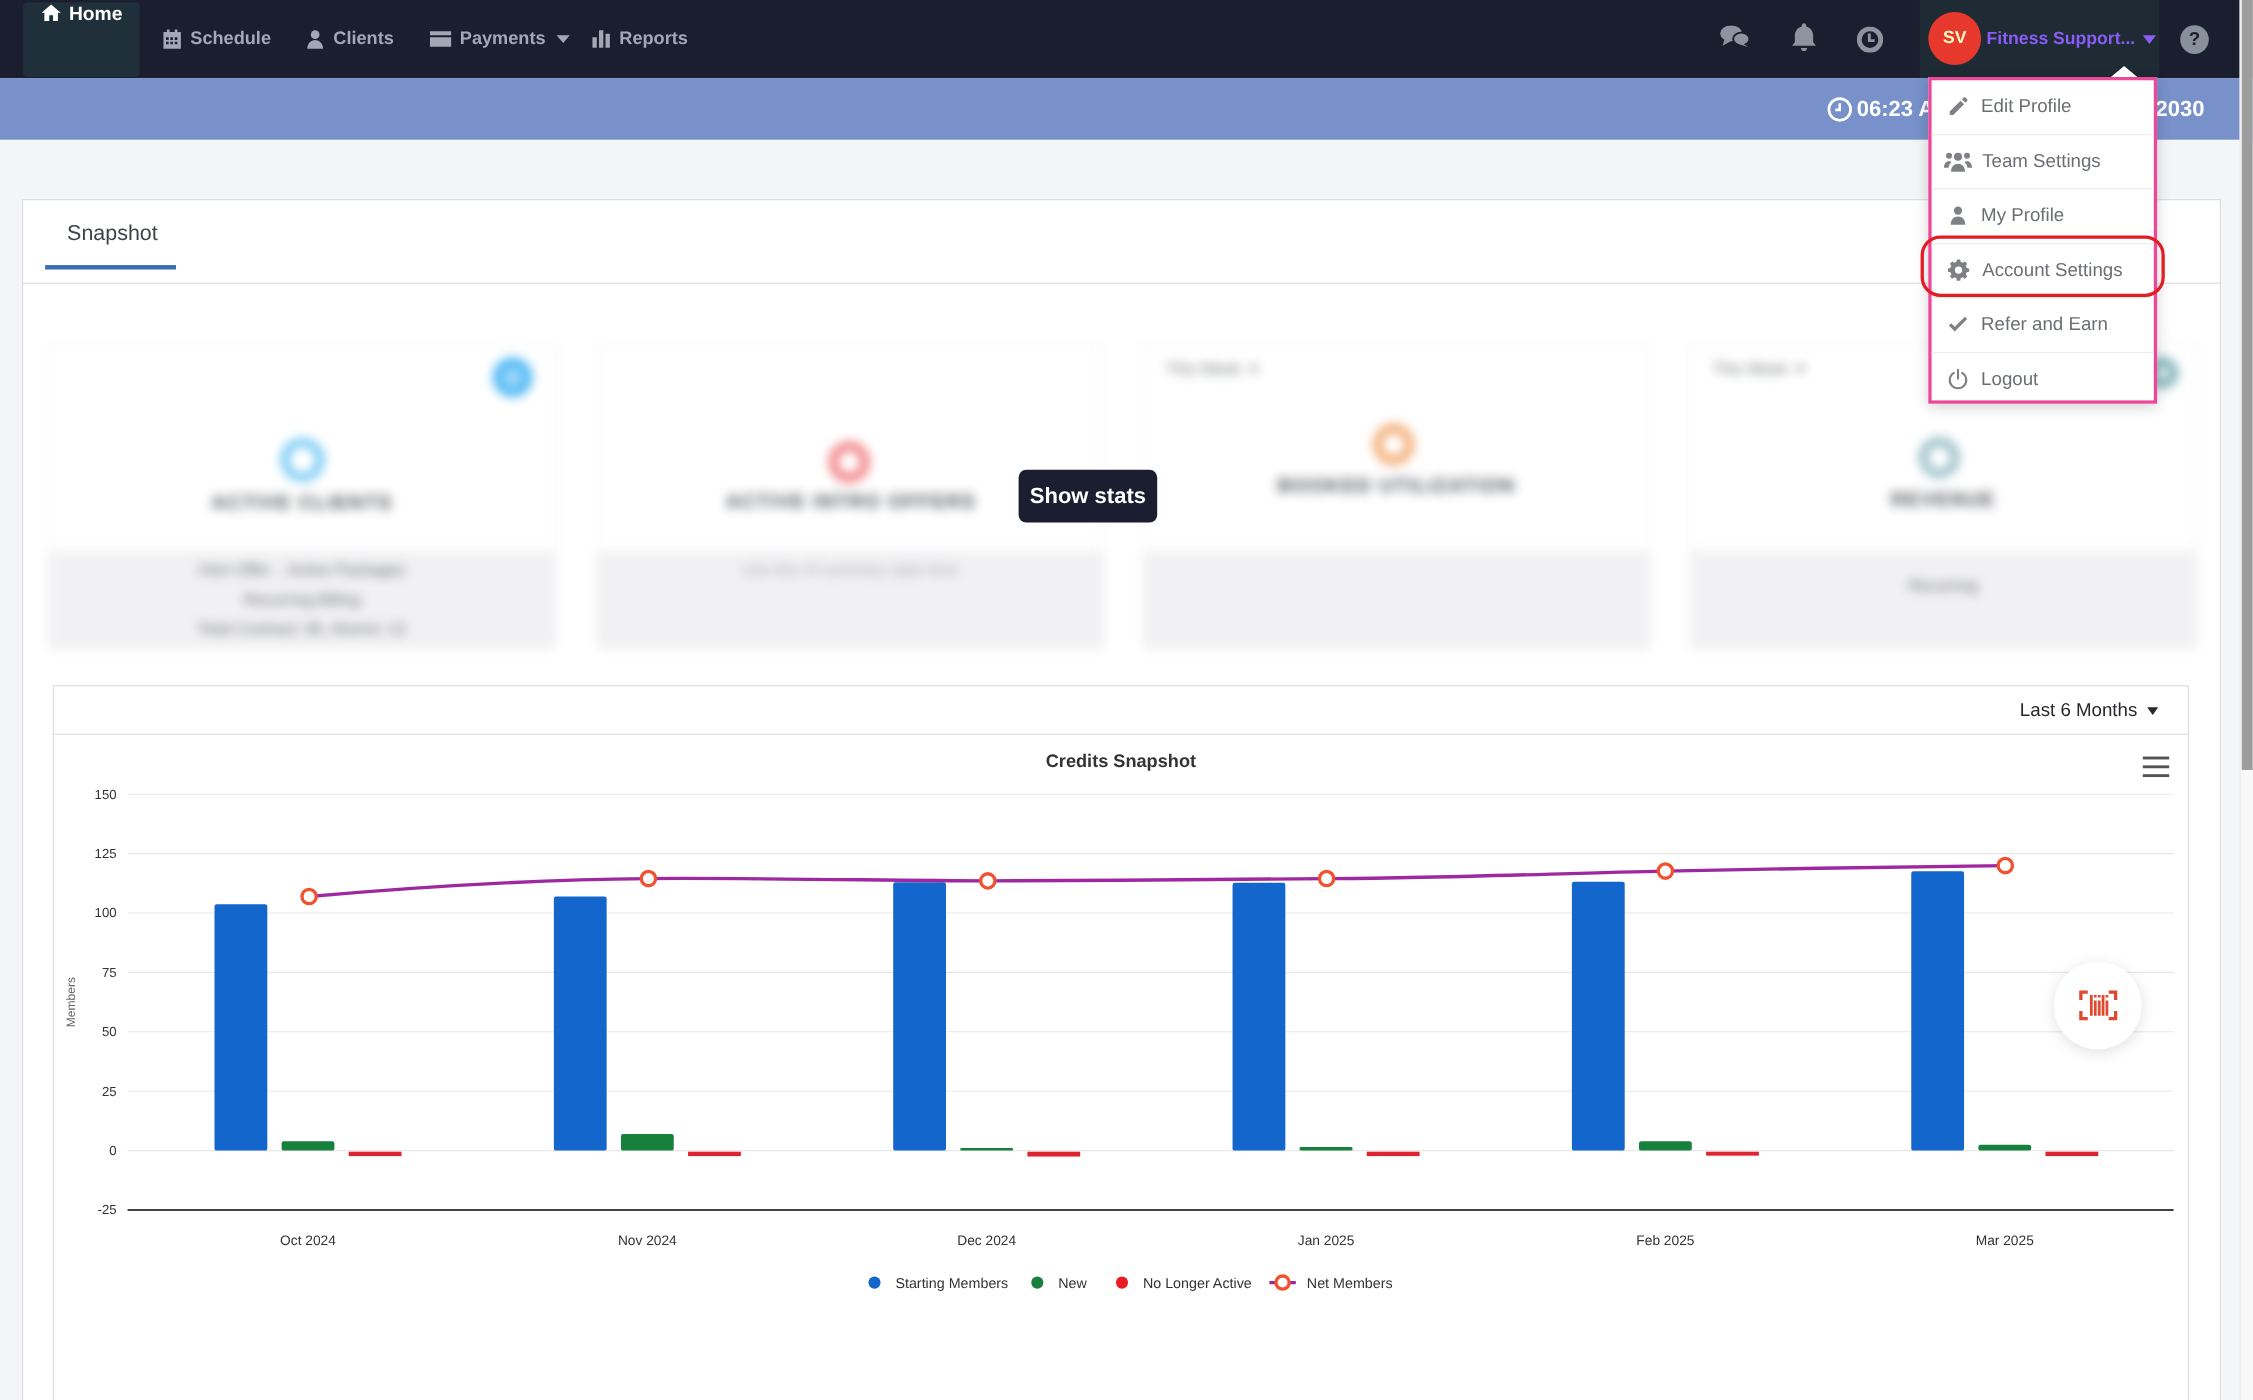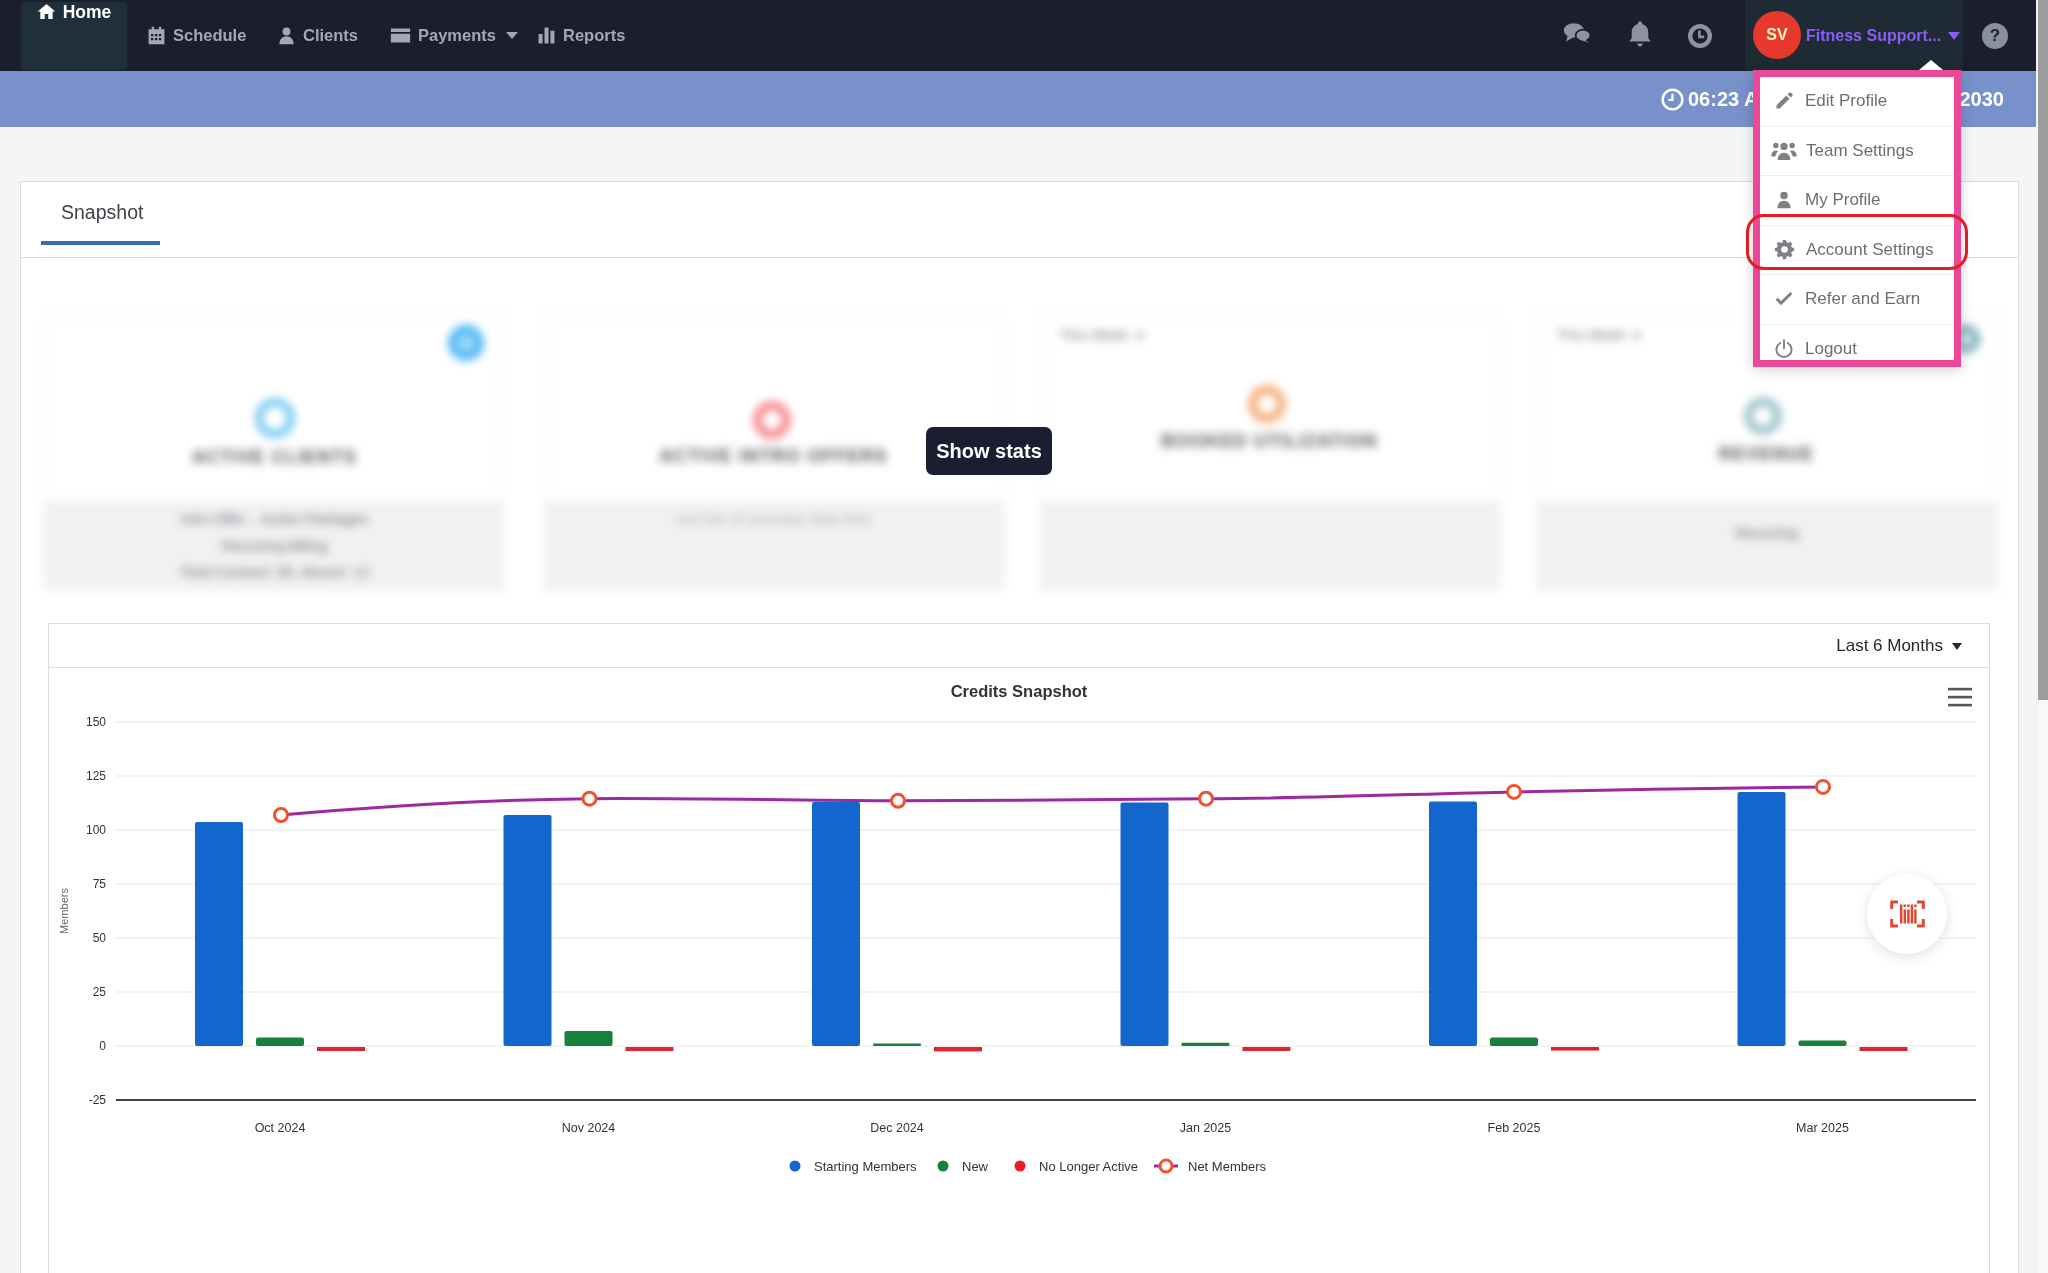--- a/index.html
+++ b/index.html
@@ -50,21 +50,21 @@
   .chartpanel { position:absolute; left:48px; top:623px; width:1942px; height:667px; background:#fff; border:1px solid #dadcdf; }
   .chead { position:absolute; left:48px; top:623px; width:1942px; height:45px; border-bottom:1px solid #dadcdf; }
   .cheadtxt { position:absolute; right:86px; top:636px; font-size:17px; color:#26282d; display:flex; align-items:center; gap:9px; }
 
   
   .badge { position:absolute; left:1867px; top:874px; width:80px; height:80px; border-radius:50%; background:#fff;
            box-shadow:0 3px 14px rgba(0,0,0,0.12); display:flex; align-items:center; justify-content:center; z-index:6; }
 
   
   .dd { position:absolute; left:1753px; top:70px; width:208px; height:297px; background:#fff;
-        box-shadow:0 3px 12px rgba(0,0,0,0.18); border:7px solid #ec4899; z-index:20; }
+        box-shadow:0 3px 12px rgba(0,0,0,0.18); border:3px solid #ec4899; z-index:20; }
   .dd-arrow { position:absolute; left:1919px; top:60px; width:0; height:0; border-left:12px solid transparent;
               border-right:12px solid transparent; border-bottom:10px solid #fff; z-index:21; }
   .dd-item { position:absolute; left:0; width:100%; height:49.5px; display:flex; align-items:center; gap:11px;
              padding-left:14px; color:#6b6e72; font-size:17px; border-bottom:1px solid #ececec; }
   .dd-item:last-child { border-bottom:none; }
   .dd-item svg { flex:0 0 auto; }
   .redbox { position:absolute; left:1746px; top:214px; width:222px; height:56px; border:3px solid #e01e24;
             border-radius:18px; z-index:25; }
 
   

